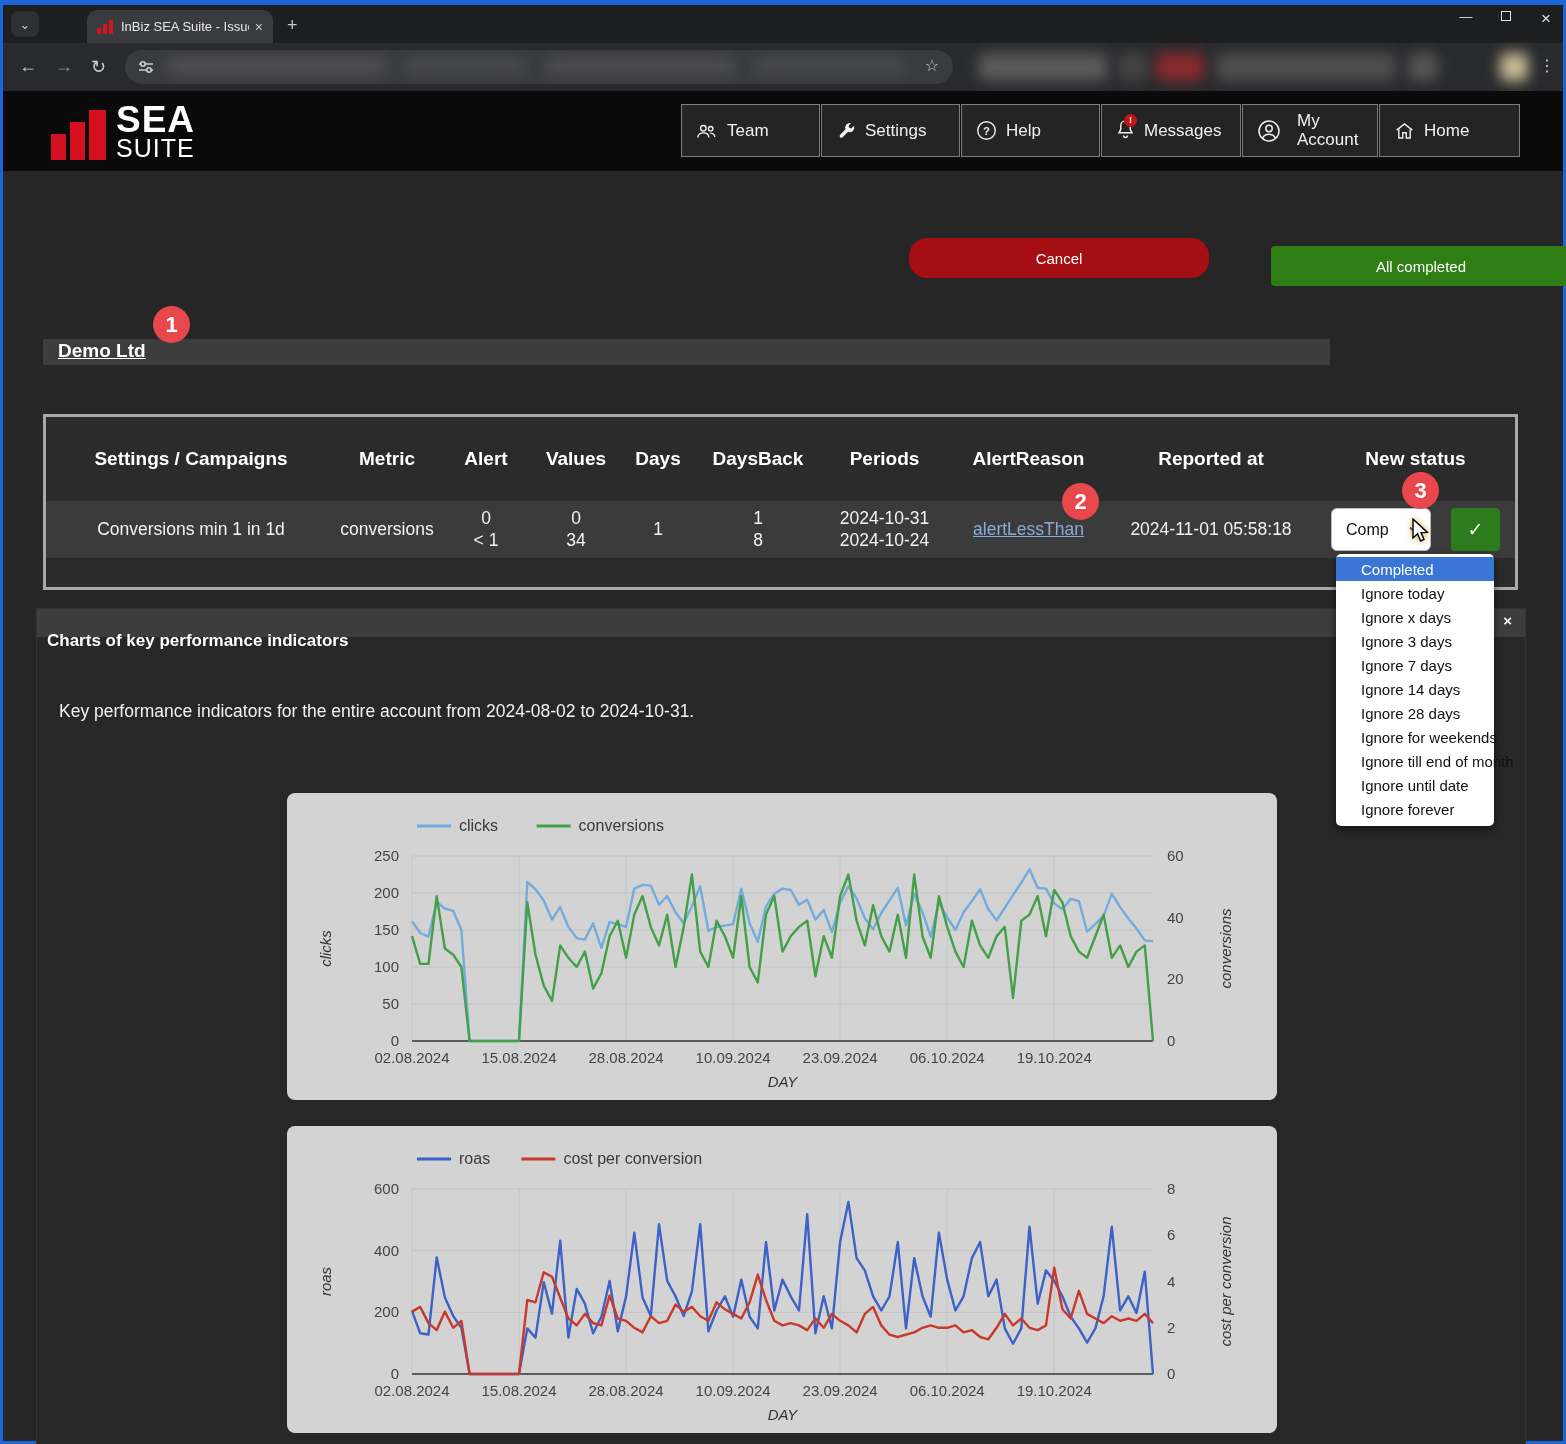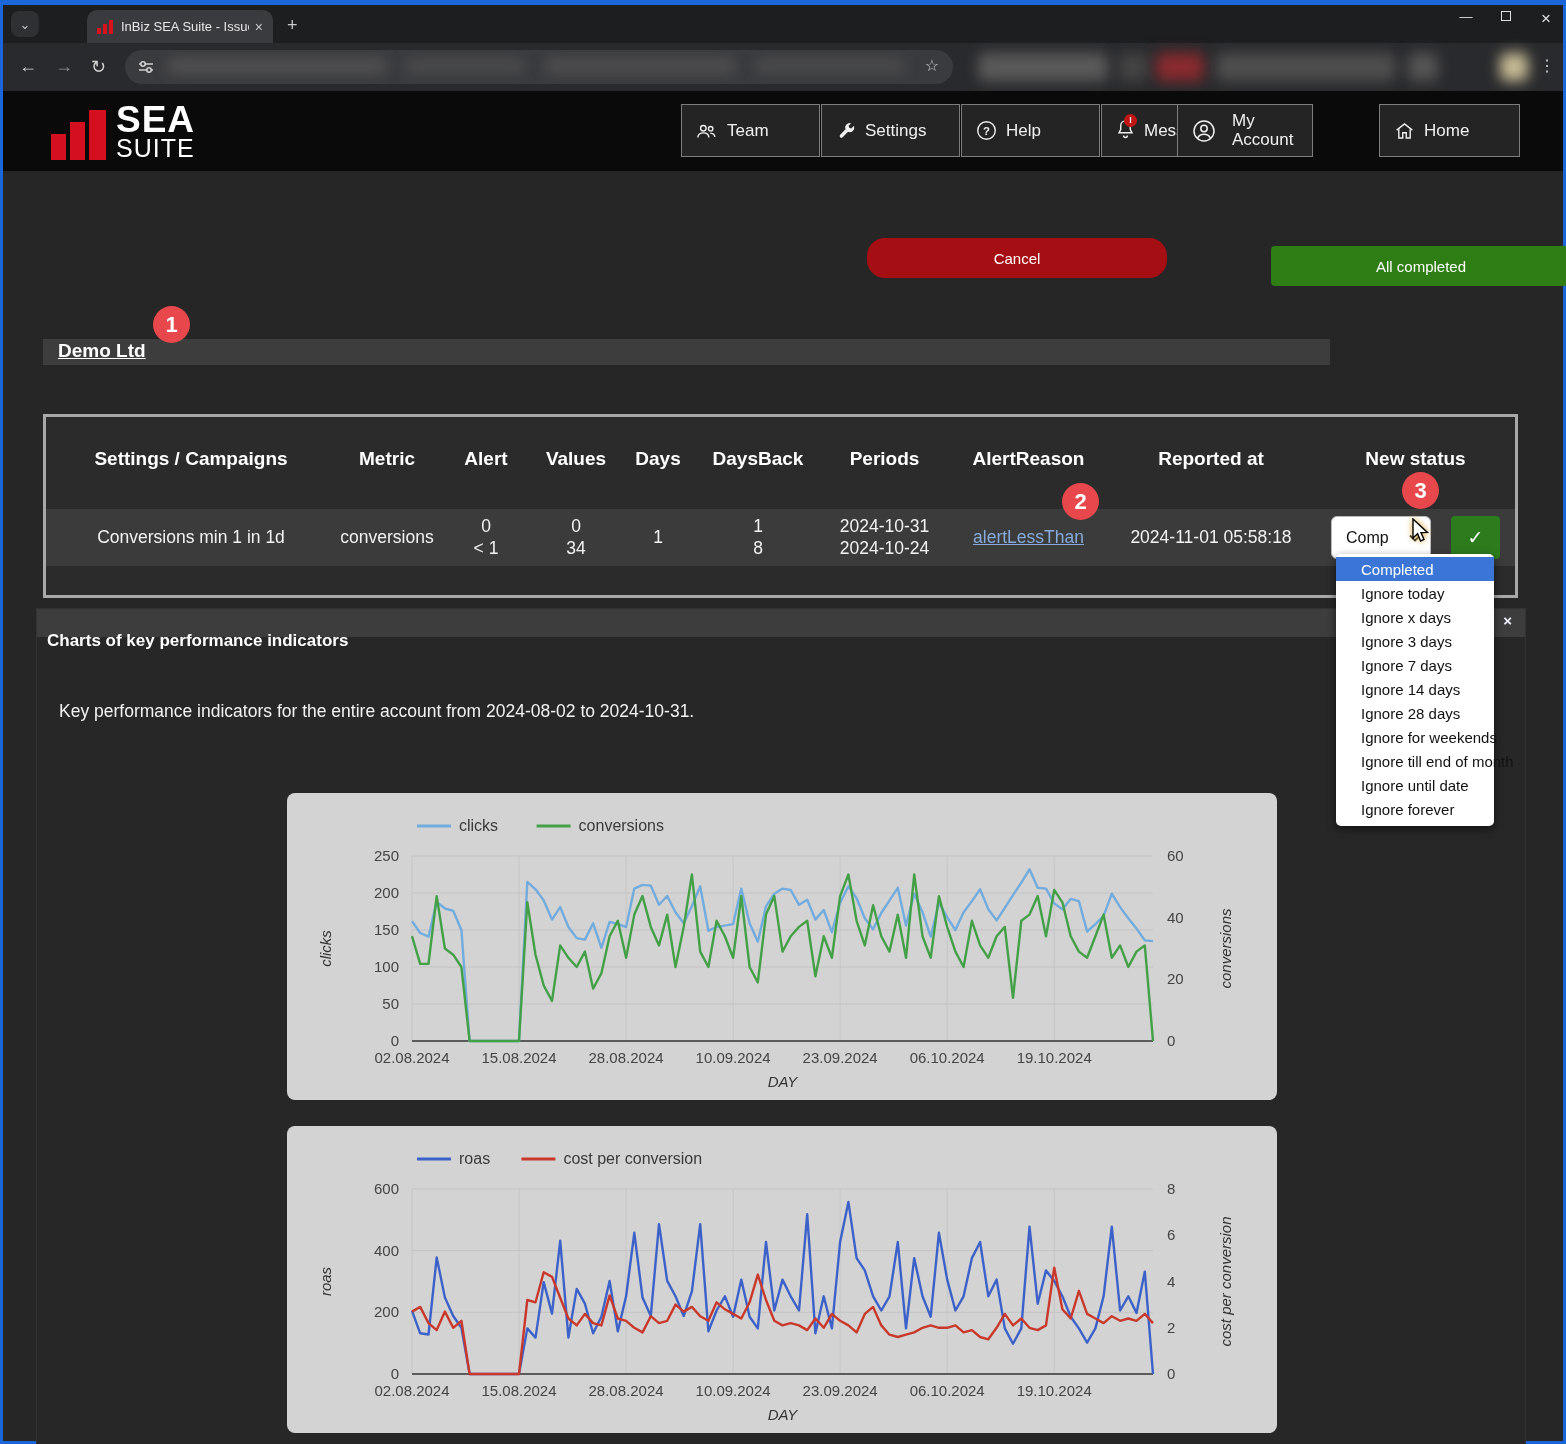--- a/index.html
+++ b/index.html
@@ -45,35 +45,35 @@
             color:#f0f0f0; font-size:17px; display:flex; align-items:center; gap:9px; padding:0 14px; cursor:pointer; }
   .navbtn svg { flex:0 0 auto; }
   .bell-wrap { position:relative; }
   .bell-badge { position:absolute; left:8px; top:-4px; width:13px; height:13px; border-radius:50%; background:#c01616;
                 color:#fff; font-size:9px; font-weight:bold; display:flex; align-items:center; justify-content:center; }
 
   
   .h1 { position:absolute; left:40px; top:222px; color:#fff; font-size:26px; font-weight:bold; }
   .btn { position:absolute; top:233px; width:300px; height:40px; border:none; border-radius:4px;
          color:#fff; font-size:15px; font-family:inherit; cursor:pointer; }
-  .btn-cancel { left:864px; background:#a50f14;border-radius:18px; }
+  .btn-cancel { left:906px; background:#a50f14;border-radius:18px; }
   .btn-complete { left:1268px; background:#2f7d15;margin-top:8px; }
 
   .badge { position:absolute; width:37px; height:37px; border-radius:50%; background:#e8474b; color:#fff;
            font-size:22px; font-weight:bold; display:flex; align-items:center; justify-content:center; z-index:30; }
 
   .account-bar { position:absolute; left:40px; top:334px; width:1287px; height:26px; background:#3d3d3d; }
   .account-link { position:absolute; left:15px; top:1px; color:#fff; font-size:19px; font-weight:bold; text-decoration:underline; }
 
   
   .issues-table { position:absolute; left:40px; top:409px; width:1475px; background:#2b2b2b; border:3px solid #a8a8a8; }
   .tgrid { display:grid; grid-template-columns:290px 102px 96px 84px 80px 120px 133px 155px 210px 199px; }
   .thead { height:84px; }
   .thead > div { display:flex; align-items:center; justify-content:center; color:#fff; font-weight:bold; font-size:19px; }
-  .trow { height:57px; background:#3b3b3b;margin-top:8px; }
+  .trow { height:57px; background:#3b3b3b; }
   .trow > div { display:flex; flex-direction:column; align-items:center; justify-content:center;
                 color:#f2f2f2; font-size:17.5px; line-height:1.22; }
   .tfoot { height:29px; }
   .cell-link { color:#86abdc; text-decoration:underline; }
   .status-cell { flex-direction:row !important; gap:20px; }
   .status-select { width:100px; height:43px; background:#fff; border-radius:6px; border:1px solid #bbb;
                    display:flex; align-items:center; justify-content:space-between; padding:0 9px 0 14px;
                    color:#111; font-size:16px; position:relative; }
   .check-btn { width:49px; height:43px; background:#2c7c1e; border:none; border-radius:4px; color:#fff; font-size:19px; cursor:pointer; }
 
@@ -196,21 +196,21 @@
         <svg width="19" height="21" viewBox="0 0 20 22">
             <g stroke="#f0f0f0" stroke-width="1.5" fill="none">
               <path d="M10 3a5 5 0 0 0-5 5v4l-1.8 3.4h13.6L15 12V8a5 5 0 0 0-5-5z"></path>
               <path d="M8 18.4a2 2 0 0 0 4 0"></path>
             </g>
           </svg>
         <span class="bell-badge">!</span>
       </span>
       <span>Messages</span>
     </div>
-    <div class="navbtn" style="left:1174px;width:136px;line-height:1.1;gap:16px;">
+    <div class="navbtn" style="left:1239px;width:136px;line-height:1.1;gap:16px;">
       <svg width="24" height="24" viewBox="0 0 24 24">
           <g stroke="#f0f0f0" stroke-width="1.5" fill="none">
             <circle cx="12" cy="12" r="10"></circle>
             <circle cx="12" cy="9.5" r="3.2"></circle>
             <path d="M5.5 19a7.5 7.5 0 0 1 13 0"></path>
           </g>
         </svg>
       <span style="width:72px;">My Account</span>
     </div>
     <div class="navbtn" style="left:1376px;width:141px;">

